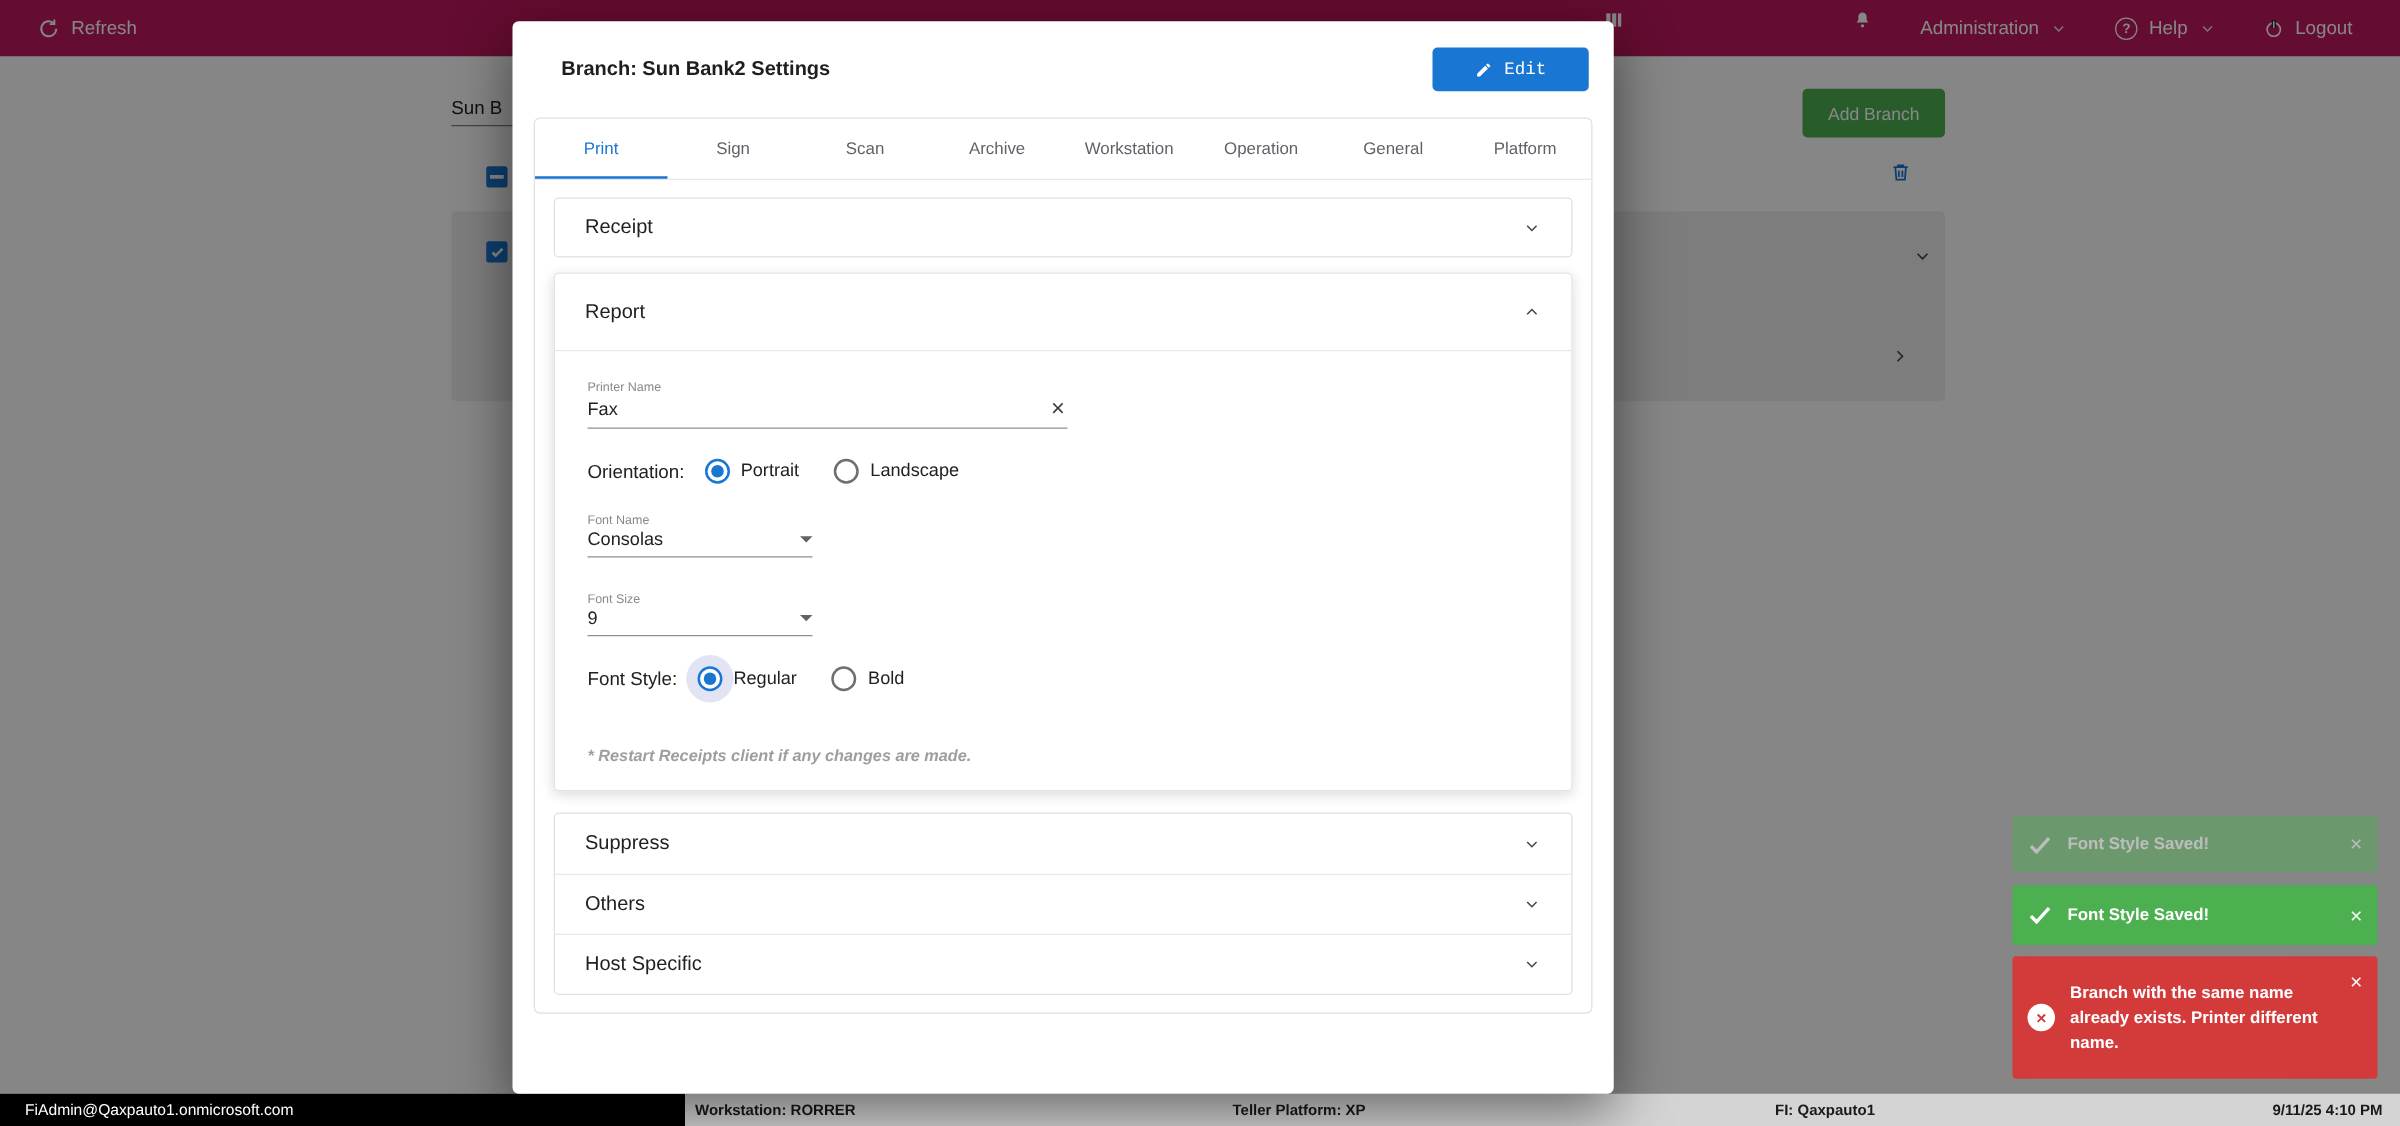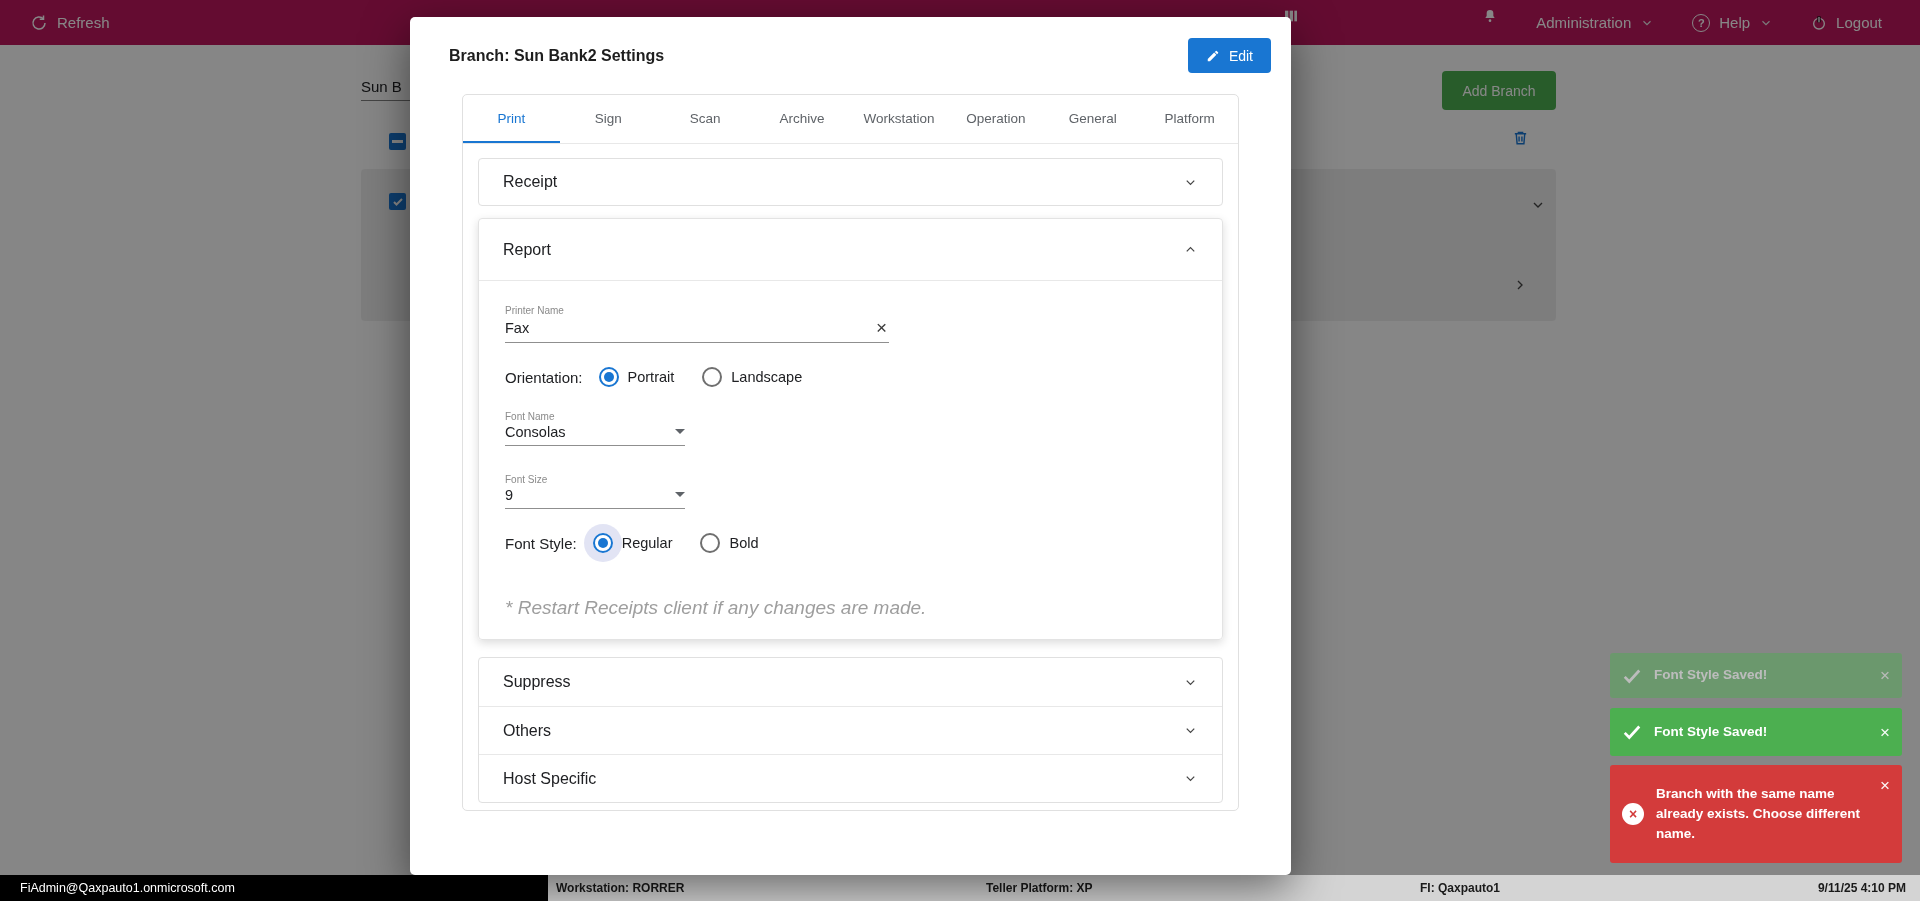--- a/index.html
+++ b/index.html
@@ -43,23 +43,23 @@
                  line-height:26px; padding-left:20px; font-size:12.5px; white-space:nowrap; }
   .st { position:absolute; top:0; line-height:26px; color:#1a1a1a; font-weight:bold; font-size:12px; white-space:nowrap; }
   .st-workstation { left:556px; } .st-teller { left:986px; } .st-fi { left:1420px; } .st-date { right:14px; }
 
   
   .modal { position:absolute; left:410px; top:17px; width:881px; height:858px; background:#fff;
            border-radius:5px; box-shadow:0 14px 45px rgba(0,0,0,.5); z-index:20; }
   .modal-header { display:flex; align-items:center; height:77px; padding:0 20px 0 39px; }
   .modal-header h1 { font-size:16px; font-weight:bold; color:#1e1e1e; }
   .edit-btn { margin-left:auto; display:flex; align-items:center; gap:9px; background:#1976d2; color:#fff;
-              border:0; border-radius:4px; height:35px; padding:0 18px; font-size:14px; cursor:pointer; font-family:Liberation Sans, sans-serif; }
-
-  .tab-card { margin:0 52px; border:1px solid #e0e0e0; border-radius:5px; height:717px; }
+              border:0; border-radius:4px; height:35px; padding:0 34px; font-size:14px; cursor:pointer; font-family:Liberation Mono, monospace; }
+
+  .tab-card { margin:0 17px; border:1px solid #e0e0e0; border-radius:5px; height:717px; }
   .tabs { display:flex; height:49px; border-bottom:1px solid #e8e8e8; }
   .tab { flex:1; background:none; border:0; border-bottom:2px solid transparent; font-size:13.5px;
          color:#5f6368; cursor:pointer; font-family:inherit; }
   .tab.active { color:#1976d2; border-bottom-color:#1976d2; }
 
   .sections { padding:14px 15px 15px; }
   .acc { display:flex; align-items:center; height:48px; padding:0 24px; cursor:pointer; }
   .acc-label { font-size:16px; color:#202124; }
   .acc .chev2 { margin-left:auto; width:15px; height:15px; stroke:#454545; stroke-width:2; fill:none; }
   .acc-single { border:1px solid #e0e0e0; border-radius:4px; margin-bottom:12px; }
@@ -83,21 +83,21 @@
   .radio-row { display:flex; align-items:center; }
   .radio-caption { font-size:15px; color:#202124; margin-right:16px; }
   .radio { width:20px; height:20px; border:2px solid #6f6f6f; border-radius:50%; position:relative;
            flex:none; cursor:pointer; }
   .radio.selected { border-color:#1976d2; }
   .radio.selected::after { content:""; position:absolute; inset:3px; background:#1976d2; border-radius:50%; }
   .radio.halo { box-shadow:0 0 0 9px rgba(92,107,192,.18); }
   .radio-label { font-size:14.5px; color:#202124; margin:0 28px 0 9px; }
   .radio-label:last-child { margin-right:0; }
 
-  .note { font-style:italic; font-size:19px; color:#9e9e9e; margin-top:44px; }
+  .note { font-style:italic; font-size:13px; color:#9e9e9e; margin-top:44px;font-weight:bold; }
 
   .acc-group { border:1px solid #e0e0e0; border-radius:4px; }
   .acc-group .acc + .acc { border-top:1px solid #e8e8e8; }
 
   
   .toasts { position:absolute; right:18px; top:653px; width:292px; z-index:30; }
   .toast { display:flex; align-items:center; width:100%; border-radius:3px; color:#fff; padding:0 12px; }
   .toast.success { background:#4caf50; height:48px; margin-bottom:10px; }
   .toast.faded { opacity:.45; height:45px; }
   .toast.error { background:#d33b3b; min-height:98px; margin-top:-1px; padding:12px; }
@@ -311,21 +311,21 @@
     </div>
     <div class="toast success">
       <svg class="check-svg" viewBox="0 0 22 22">
           <path d="M3 12l5 5L19 5"></path>
         </svg>
       <span class="toast-msg">Font Style Saved!</span>
       <button class="toast-close">×</button>
     </div>
     <div class="toast error">
       <span class="err-icon">×</span>
-      <span class="toast-msg">Branch with the same name already exists. Choose different name.</span>
+      <span class="toast-msg">Branch with the same name already exists. Printer different name.</span>
       <button class="toast-close">×</button>
     </div>
   </div>
 
   <footer class="statusbar">
     <div class="status-user">FiAdmin@Qaxpauto1.onmicrosoft.com</div>
     <span class="st st-workstation">Workstation: RORRER</span>
     <span class="st st-teller">Teller Platform: XP</span>
     <span class="st st-fi">FI: Qaxpauto1</span>
     <span class="st st-date">9/11/25 4:10 PM</span>

